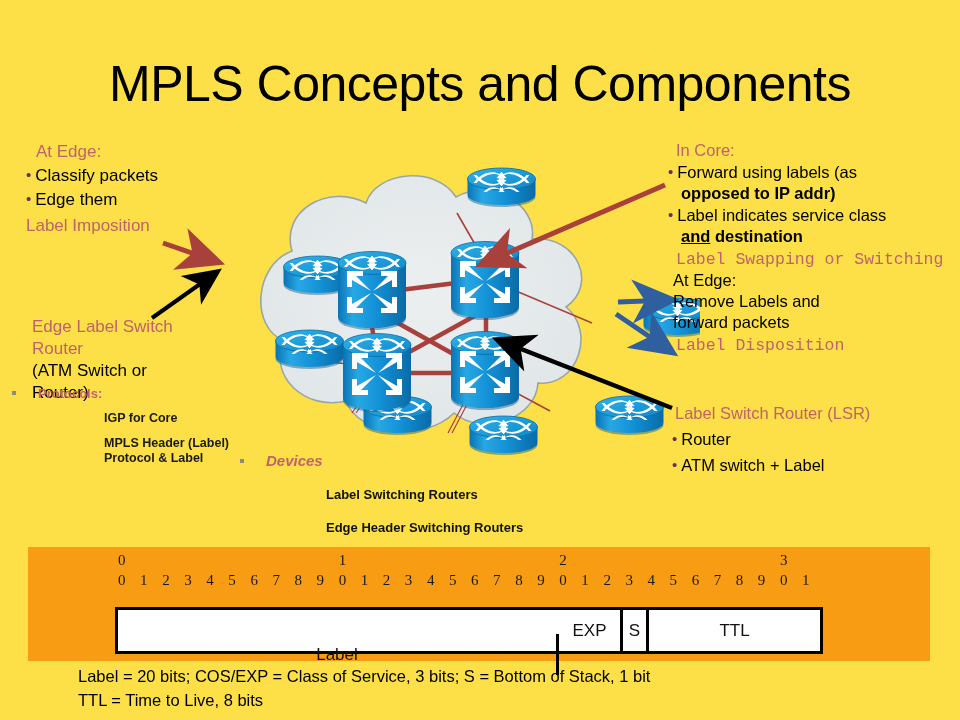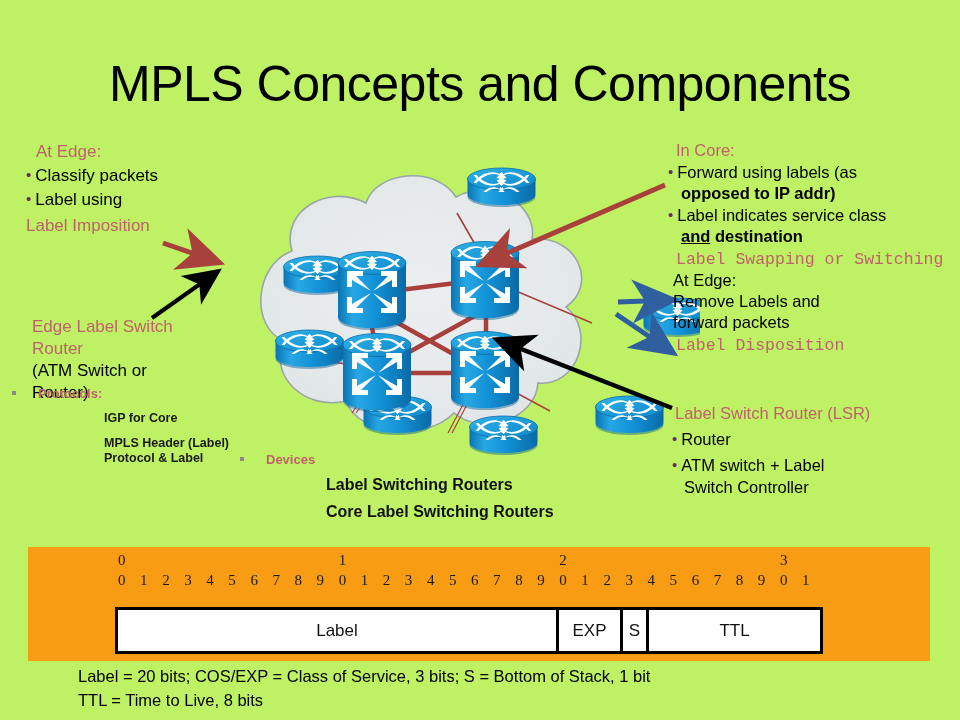--- a/index.html
+++ b/index.html
@@ -7,21 +7,21 @@
     padding: 0;
     background: #ffffff;
   }
   body {
     font-family: "Liberation Sans", sans-serif;
   }
   #slide {
     position: relative;
     width: 960px;
     height: 720px;
-    background: #bef264;
+    background: #fde047;
     overflow: hidden;
   }
 
   
   #title {
     position: absolute;
     left: 0;
     top: 55px;
     width: 960px;
     text-align: center;
@@ -113,39 +113,40 @@
   }
 
   
   #devices {
     position: absolute;
     left: 240px;
     top: 452px;
     width: 300px;
   }
   #devices .d-head {
-    font-size: 13px;
+    font-size: 15px;
     font-weight: bold;
     color: #c0626b;
     white-space: nowrap;
+    font-style: italic;
   }
   #devices .d-head .sq {
     display: inline-block;
     width: 4px;
     height: 4px;
     background: #8a8a8a;
     vertical-align: 3px;
     margin-right: 22px;
   }
   #devices .d-item {
-    font-size: 16px;
+    font-size: 13px;
     font-weight: bold;
     color: #111111;
     margin-left: 62px;
-    margin-top: 9px;
+    margin-top: 18px;
     white-space: nowrap;
     padding-left: 24px;
   }
 
   
   #right-block {
     position: absolute;
     left: 668px;
     top: 140px;
     width: 290px;
@@ -232,21 +233,21 @@
     align-items: center;
     justify-content: center;
     font-family: "Liberation Sans", sans-serif;
     font-size: 17px;
     color: #111111;
     border-right: 3px solid #000000;
     box-sizing: border-box;
     height: 100%;
   }
   #hdr-box .fld:last-child { border-right: none; }
-  #hdr-box .f-label { flex: 0 0 441px; }
+  #hdr-box .f-label { flex: 0 0 441px; margin-top: 24px; }
   #hdr-box .f-exp   { flex: 0 0 64px; }
   #hdr-box .f-s     { flex: 0 0 26px; }
   #hdr-box .f-ttl   { flex: 1 1 auto; }
 
   
   #caption {
     position: absolute;
     left: 78px;
     top: 664px;
     font-size: 16.5px;
@@ -415,21 +416,21 @@
 
     <line x1="672" y1="408" x2="498" y2="340" stroke="#000000" stroke-width="4.5" marker-end="url(#aBlack)"></line>
   </svg>
 
   <div id="left-block">
     <div class="hdr">At Edge:</div>
     <div class="bullet-row b">
       <span class="bdot">•</span><span>Classify packets</span>
     </div>
     <div class="bullet-row b">
-      <span class="bdot">•</span><span>Label using</span>
+      <span class="bdot">•</span><span>Edge them</span>
     </div>
     <div class="imposition">Label Imposition</div>
   </div>
 
   <div id="elsr">
     <div class="a">Edge Label Switch</div>
     <div class="a">Router</div>
     <div class="k">(ATM Switch or</div>
     <div class="k">Router)</div>
   </div>
@@ -441,21 +442,21 @@
     <div class="p-item">IGP for Core</div>
     <div class="p-item">MPLS Header (Label)</div>
     <div class="p-item" style="margin-top:0;">Protocol &amp; Label</div>
   </div>
 
   <div id="devices">
     <div class="d-head">
       <span class="sq"></span><span>Devices</span>
     </div>
     <div class="d-item">Label Switching Routers</div>
-    <div class="d-item">Core Label Switching Routers</div>
+    <div class="d-item">Edge Header Switching Routers</div>
   </div>
 
   <div id="right-block">
     <div class="hdr">In Core:</div>
     <div class="bullet-row">
       <span class="bdot">•</span><span>Forward using labels (as</span>
     </div>
     <div class="sub">opposed to IP addr)</div>
     <div class="bullet-row">
       <span class="bdot">•</span><span>Label indicates service class</span>
@@ -471,21 +472,20 @@
   </div>
 
   <div id="lsr-block">
     <div class="hdr">Label Switch Router (LSR)</div>
     <div class="bullet-row b">
       <span class="bdot">•</span><span>Router</span>
     </div>
     <div class="bullet-row b">
       <span class="bdot">•</span><span>ATM switch + Label</span>
     </div>
-    <div class="cont">Switch Controller</div>
   </div>
 
   <div id="orange-panel"></div>
 
   <div id="bitruler-top">
       <div class="cell">0</div>
       <div class="cell"></div>
       <div class="cell"></div>
       <div class="cell"></div>
       <div class="cell"></div>

